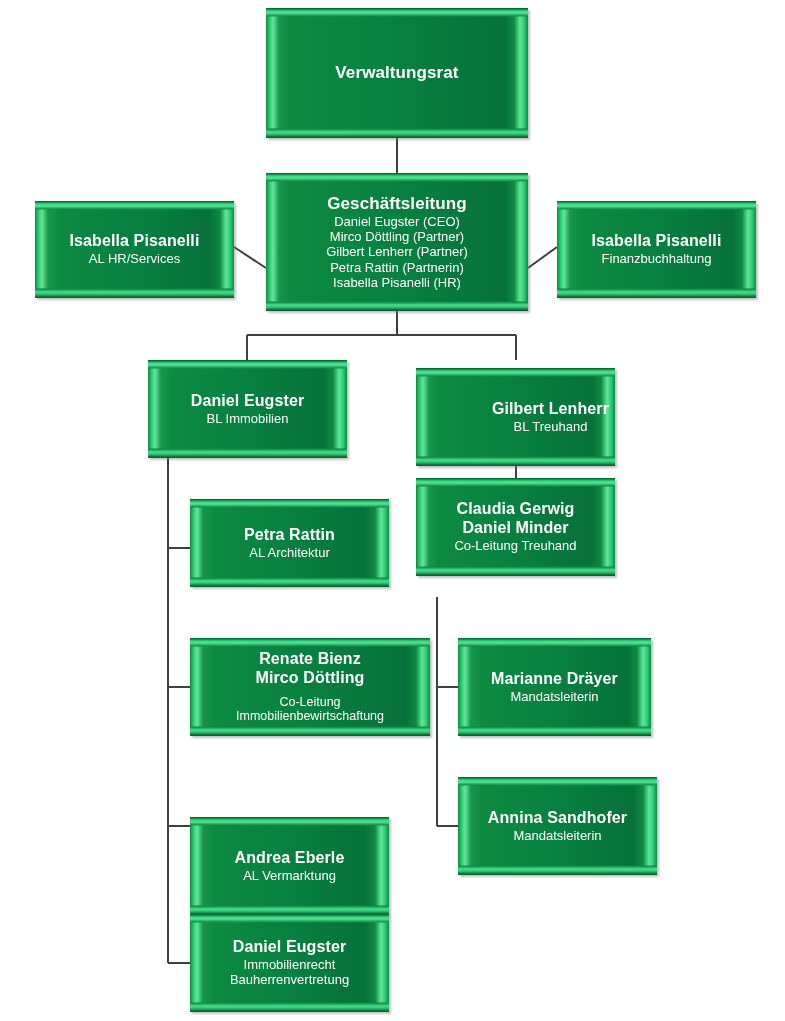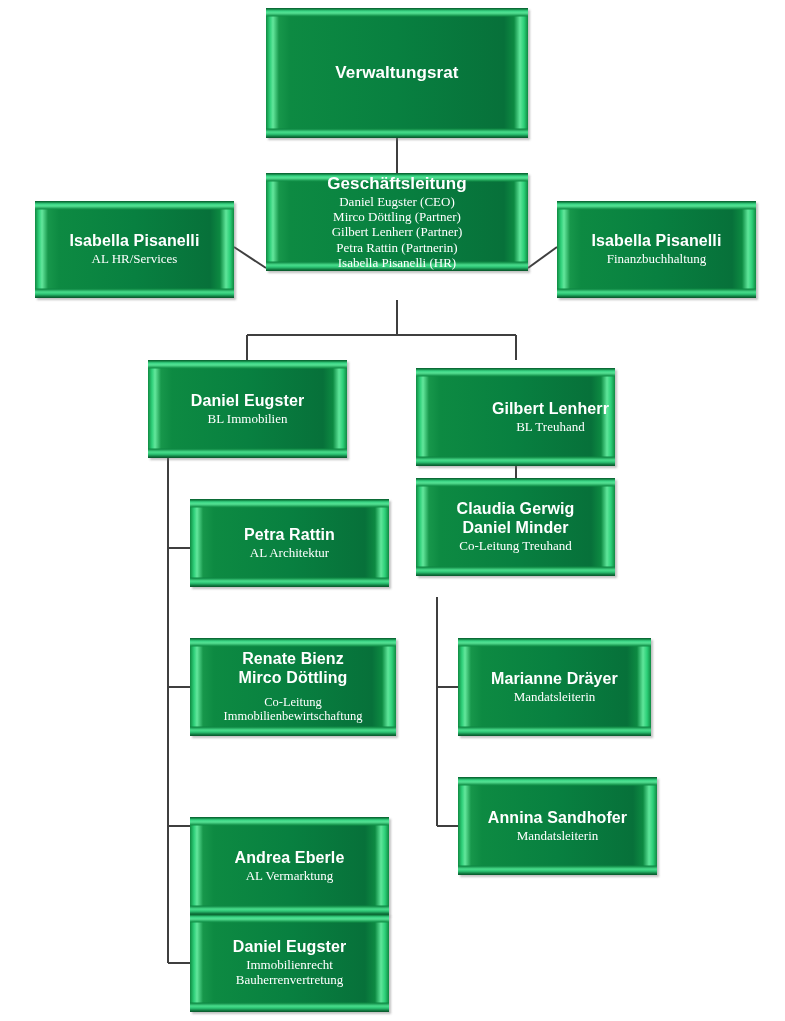--- a/index.html
+++ b/index.html
@@ -81,21 +81,20 @@
     letter-spacing: 0.1px;
     white-space: nowrap;
   }
   .ln-title.big {
     font-size: 17px;
   }
   .ln-sub {
     font-weight: normal;
     font-size: 13px;
     white-space: nowrap;
-    font-family: Liberation Serif, serif;
   }
   .ln-sub.tight {
     font-size: 12.5px;
   }
   .gap {
     height: 7px;
   }
 </style>
 </head>
 <body>
@@ -128,21 +127,21 @@
       <line x1="528" y1="268" x2="557" y2="247" shape-rendering="auto"></line>
     </g>
   </svg>
 
   <div class="node" style="left:266px; top:8px; width:262px; height:130px;">
     <div class="lines">
       <div class="ln-title big">Verwaltungsrat</div>
     </div>
   </div>
 
-  <div class="node" style="left:266px; top:173px; width:262px; height:98px;justify-content:center;">
+  <div class="node" style="left:266px; top:173px; width:262px; height:138px;justify-content:center;">
     <div class="lines">
       <div class="ln-title big">Geschäftsleitung</div>
       <div class="ln-sub">Daniel Eugster (CEO)</div>
       <div class="ln-sub">Mirco Döttling (Partner)</div>
       <div class="ln-sub">Gilbert Lenherr (Partner)</div>
       <div class="ln-sub">Petra Rattin (Partnerin)</div>
       <div class="ln-sub">Isabella Pisanelli (HR)</div>
     </div>
   </div>
 
@@ -182,21 +181,21 @@
   </div>
 
   <div class="node" style="left:416px; top:478px; width:199px; height:98px;">
     <div class="lines">
       <div class="ln-title">Claudia Gerwig</div>
       <div class="ln-title">Daniel Minder</div>
       <div class="ln-sub">Co-Leitung Treuhand</div>
     </div>
   </div>
 
-  <div class="node" style="left:190px; top:638px; width:206px; height:98px;">
+  <div class="node" style="left:190px; top:638px; width:240px; height:98px;">
     <div class="lines">
       <div class="ln-title">Renate Bienz</div>
       <div class="ln-title">Mirco Döttling</div>
       <div class="gap"></div>
       <div class="ln-sub tight">Co-Leitung</div>
       <div class="ln-sub tight">Immobilienbewirtschaftung</div>
     </div>
   </div>
 
   <div class="node" style="left:458px; top:638px; width:193px; height:98px;">

